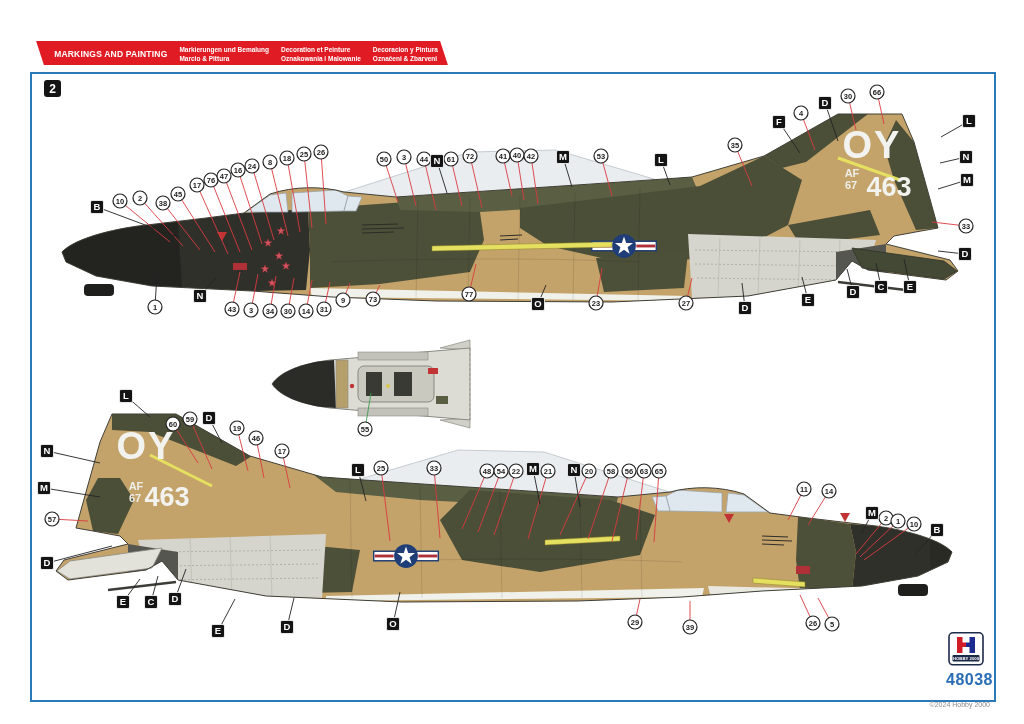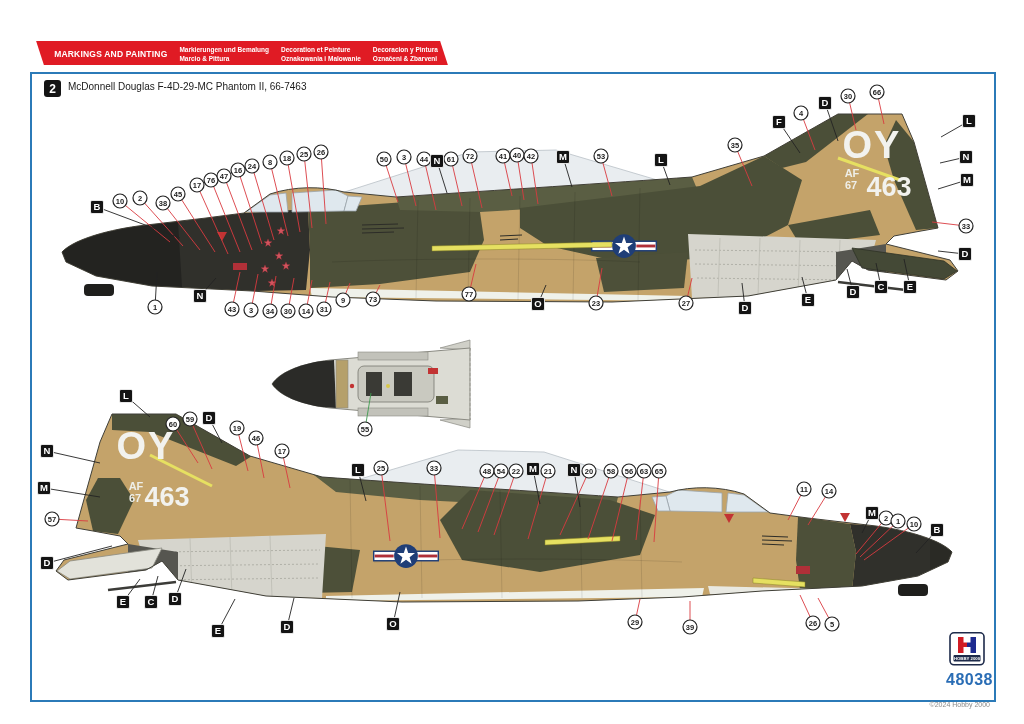--- a/index.html
+++ b/index.html
@@ -13,21 +13,21 @@
   .banner-title{font-size:8.5px;font-weight:bold;letter-spacing:.2px;padding-top:5px;}
   .banner-col{font-size:6.5px;font-weight:bold;line-height:8.5px;padding-top:2px;}
   
   .main-box{position:absolute;left:30px;top:72px;width:962px;height:626px;
             border:2.5px solid #2b7ab8;background:#fff;}
   .header{position:absolute;left:44px;top:80px;display:flex;gap:7px;}
   .step-badge{width:17px;height:17px;background:#141414;color:#fff;border-radius:3px;
               font-size:12px;font-weight:bold;display:flex;align-items:center;justify-content:center;}
   .header-lines{font-size:10px;color:#1a1a1a;line-height:13px;}
   
-  .logo-wrap{position:absolute;left:946px;top:632px;width:42px;text-align:center;}
+  .logo-wrap{position:absolute;left:946px;top:632px;width:42px;text-align:left;}
   .kit-number{font-size:16px;font-weight:bold;color:#2a6db5;letter-spacing:.5px;margin-top:1px;}
   .copyright{position:absolute;right:34px;top:701px;font-size:7px;color:#8a8a8a;}
   svg text{font-family:"Liberation Sans",sans-serif;}
   .art{position:absolute;left:0;top:0;pointer-events:none;}
 </style>
 </head>
 <body>
 
 <div class="page">
 
@@ -47,21 +47,20 @@
         <span>Označeni &amp; Zbarveni</span>
       </span>
     </div>
   </div>
 
   <div class="main-box"></div>
 
   <div class="header">
     <div class="step-badge">2</div>
     <div class="header-lines">
-      <div>McDonnell Douglas F-4D-29-MC Phantom II, 66-7463</div>
     </div>
   </div>
 
   <svg class="art" width="1024" height="724" viewBox="0 0 1024 724">
     <defs>
       <path id="fuselT" d="M62,252 C72,241 102,231 138,226 L206,218 L244,213 L270,194 C294,186 322,186 344,192 L396,197 C500,190 610,183 692,177 L764,156 L838,114 L902,114 L914,142 L928,192 L938,228 L921,231 L894,236 L886,244 L950,260 L958,271 L946,280 L868,270 L852,261 L836,280 L748,296 L612,302 L436,301 L332,297 L252,291 L152,286 L96,276 L66,262 Z"></path>
       <path id="fuselB" d="M952,552 C942,541 912,531 876,526 L808,518 L770,513 L744,494 C720,486 692,486 670,492 L618,497 C514,490 404,483 322,477 L250,456 L176,414 L112,414 L100,442 L86,492 L76,528 L93,531 L120,536 L128,544 L64,560 L56,571 L68,580 L146,570 L162,561 L178,580 L266,596 L402,602 L578,601 L682,597 L762,591 L862,586 L918,576 L948,562 Z"></path>
       <clipPath id="cpT">
           <use href="#fuselT"></use>
         </clipPath>

